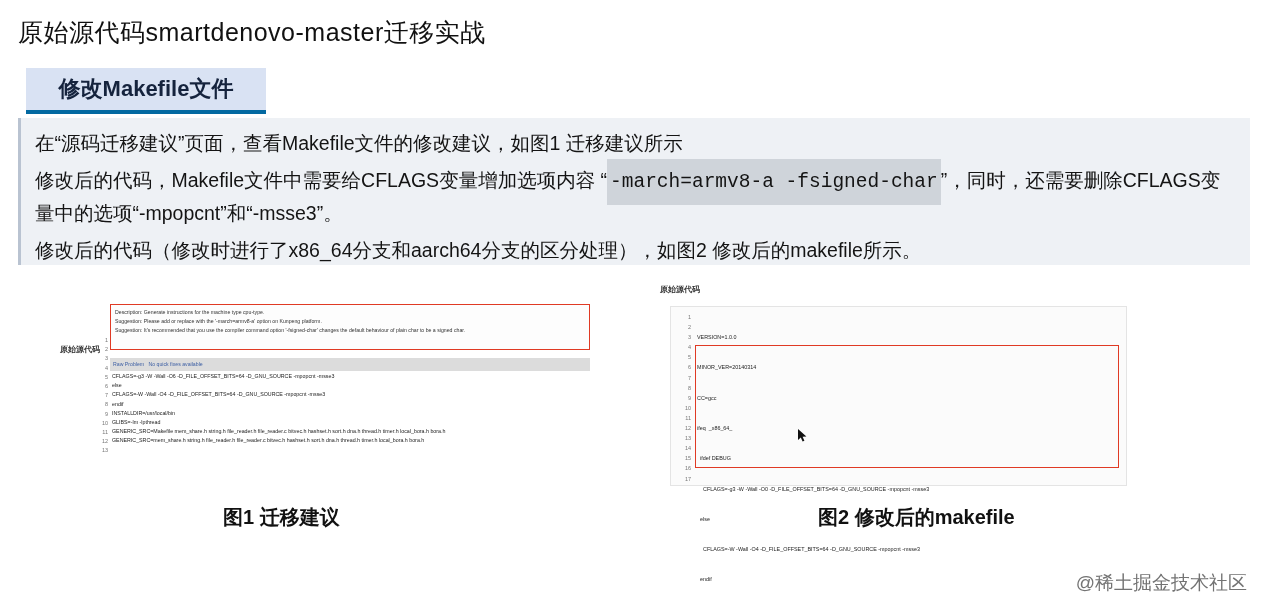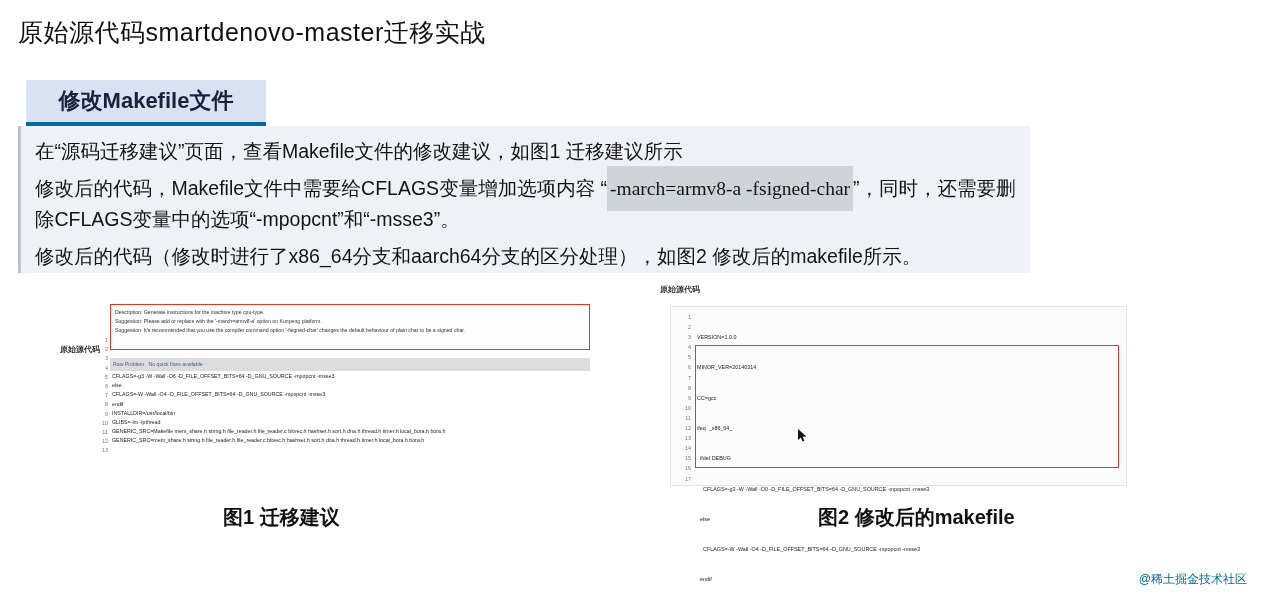--- a/index.html
+++ b/index.html
@@ -37,52 +37,51 @@
   }
 
   
   .section-heading {
     position: absolute;
     left: 26px;
     top: 68px;
     width: 240px;
     height: 42px;
     background: #d9e2f3;
-    border-bottom: 6px solid #0369a1;
+    border-bottom: 4px solid #0369a1;
     display: flex;
     align-items: center;
     justify-content: center;
     font-size: 22px;
     font-weight: bold;
     color: #15233d;
-    margin-top: 12px;
   }
 
   
   .body-block {
     position: absolute;
     left: 18px;
-    top: 126px;
-    width: 1012px;
+    top: 118px;
+    width: 1232px;
     height: 147px;
     background: #eef1f5;
     border-left: 3px solid #b9c3d1;
     padding: 10px 14px 0 14px;
     box-sizing: border-box;
   }
   .body-block p {
     margin: 0 0 6px 0;
     font-size: 19.5px;
     line-height: 31px;
     color: #141414;
   }
   .code-inline {
     background: #cfd4da;
     padding: 12px 3px;
-    font-family: Liberation Serif, serif;
+    font-family: Liberation Mono, monospace;
   }
 
   
   .figures {
     position: absolute;
     left: 0;
     top: 272px;
     width: 1261px;
     height: 270px;
   }
@@ -238,23 +237,23 @@
   }
   .fig-label-2 {
     left: 818px;
     top: 232px;
   }
 
   
   .watermark {
     position: absolute;
     right: 14px;
-    bottom: 10px;
-    font-size: 12px;
-    color: #0369a1;
+    bottom: 2px;
+    font-size: 19px;
+    color: #737373;
     white-space: nowrap;
   }
 </style>
 </head>
 <body>
 
 <div class="slide">
 
   <div class="title"><span>原始源代码</span><span class="bold">smartdenovo-master</span><span>迁移实战</span></div>
 

